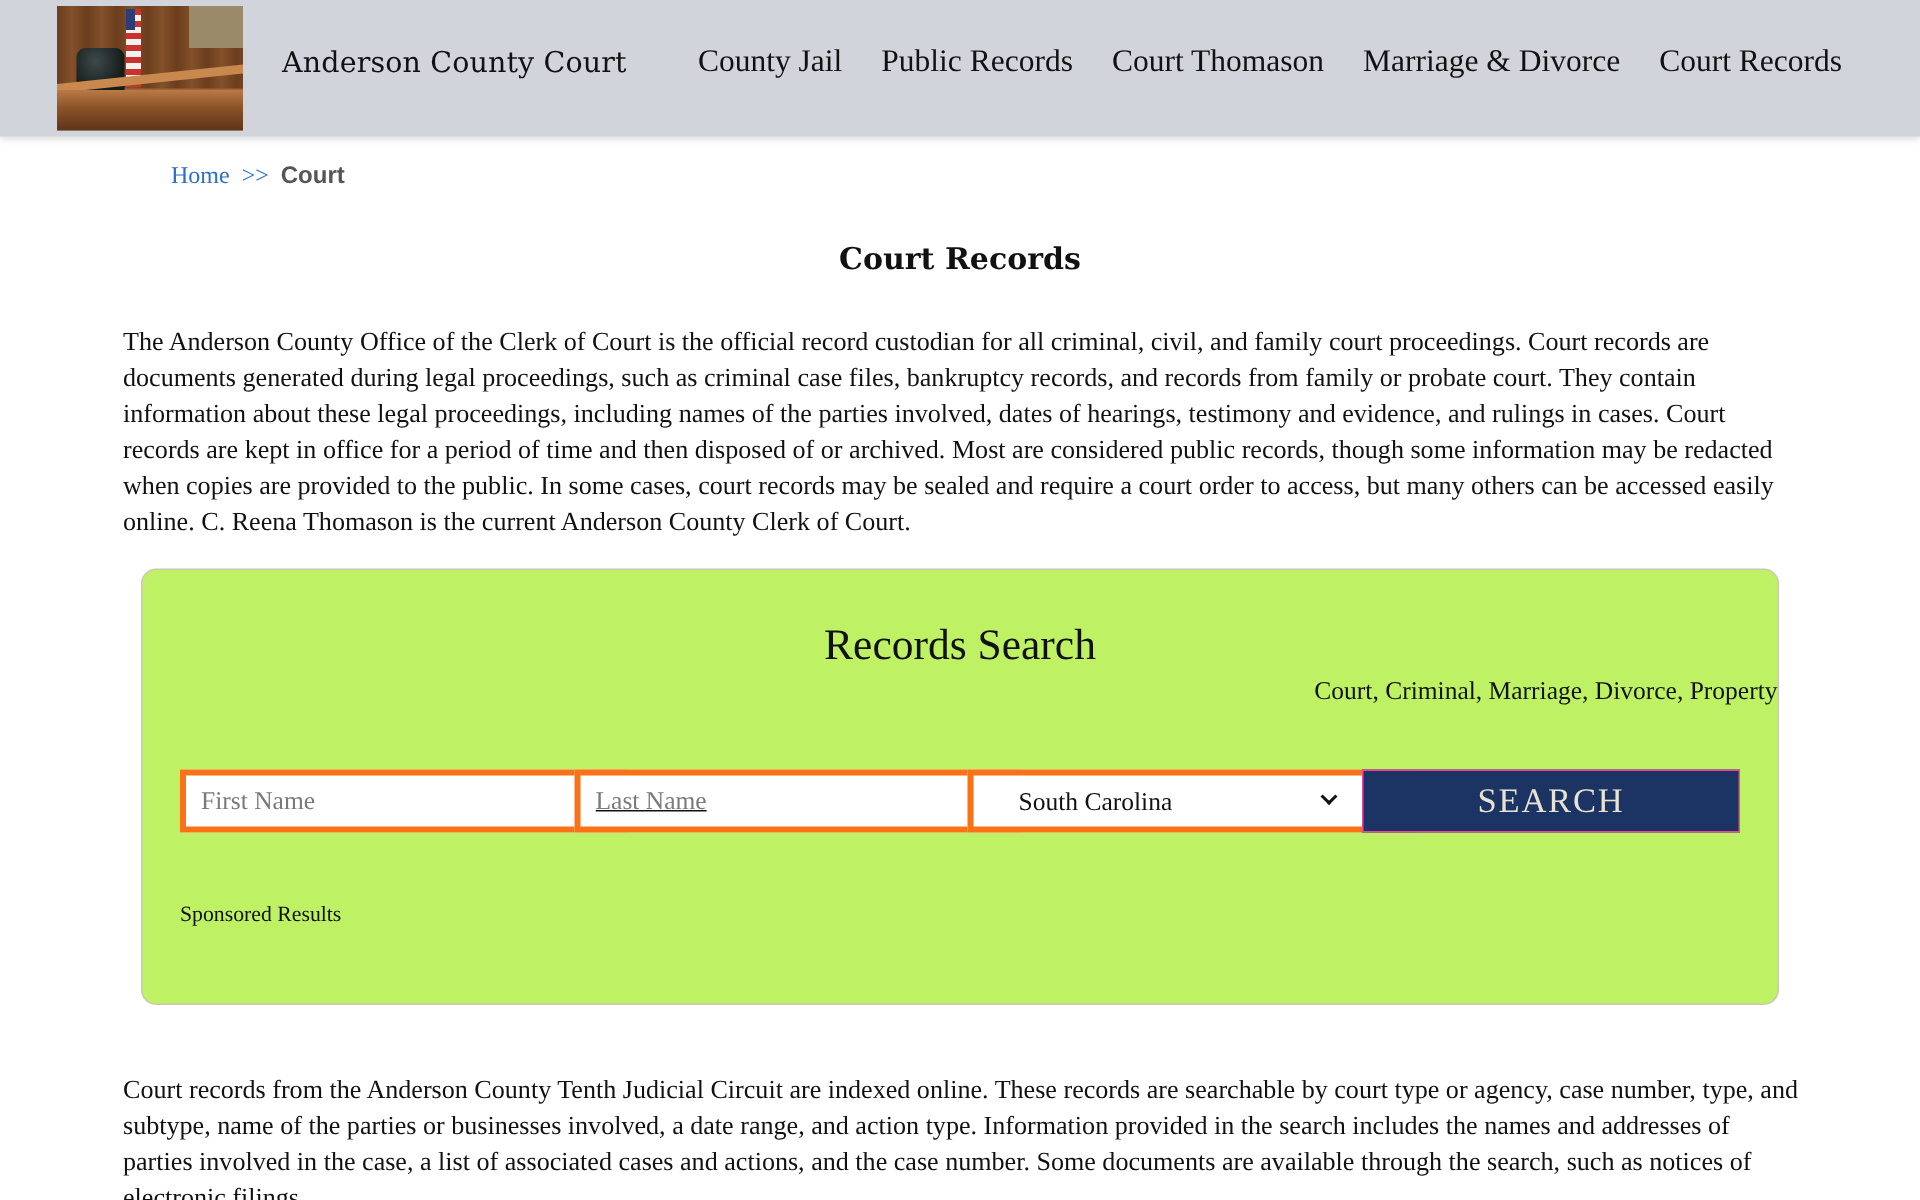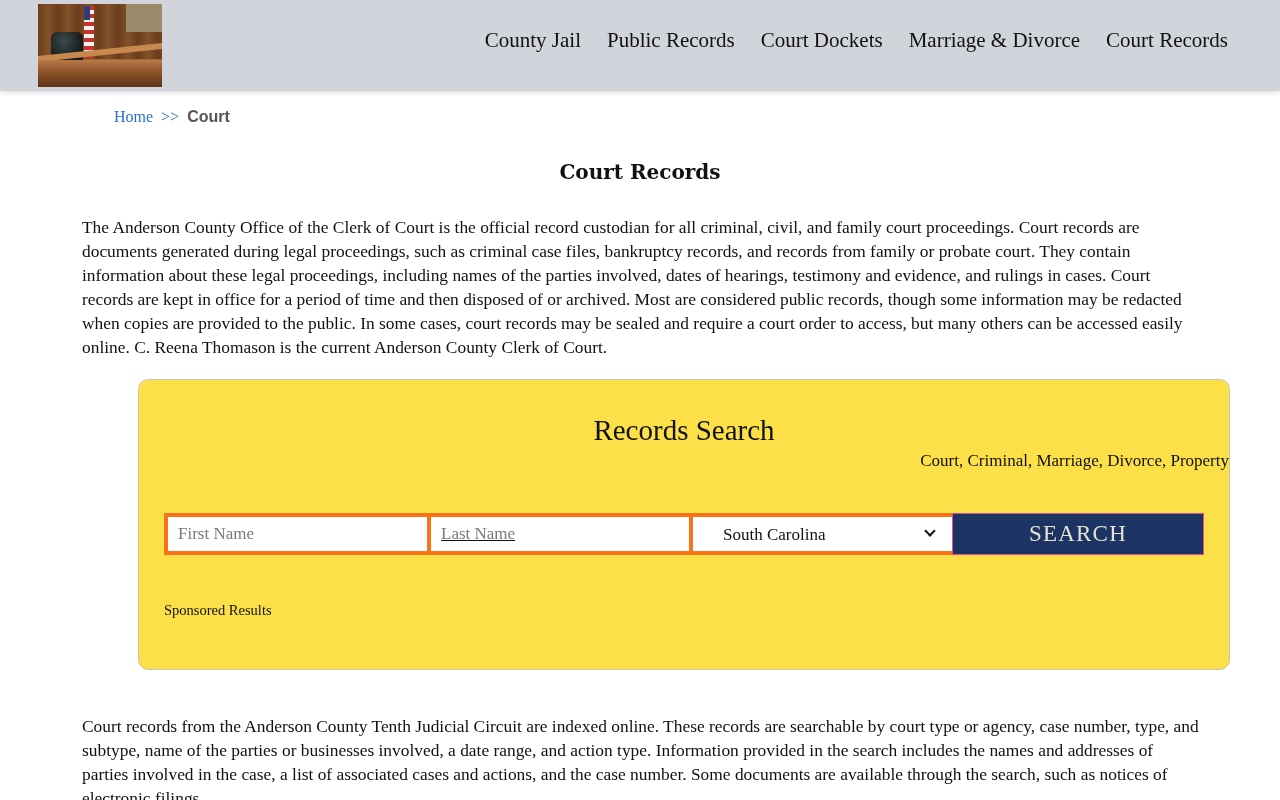--- a/index.html
+++ b/index.html
@@ -53,21 +53,21 @@
   .para {
     position: absolute; left: 82px; width: 1120px;
     font-family: "Liberation Serif", "DejaVu Serif", serif;
     font-size: 17.4px; line-height: 24px; color: #111;
   }
   .para1 { top: 215px; }
   .para2 { top: 714px; }
 
   .search-box {
     position: absolute; left: 94px; top: 379px; width: 1092px; height: 291px;
-    background: #fde047; border: 1px solid #cfc7b5; border-radius: 10px; margin-left: 44px;
+    background: #bef264; border: 1px solid #cfc7b5; border-radius: 10px;
   }
   .search-title {
     position: absolute; left: 0; top: 34px; width: 100%; text-align: center;
     font-family: "Liberation Serif", serif; font-size: 29px; color: #111;
   }
   .search-sub {
     position: absolute; left: 0; top: 71px; width: 100%; text-align: right;
     font-family: "Liberation Serif", serif; font-size: 17px; color: #111;
   }
   .field {
@@ -104,24 +104,25 @@
 <header class="header">
   <div class="logo-img">
     <div class="wall"></div>
     <div class="wall2"></div>
     <div class="flag"></div>
     <div class="flag-canton"></div>
     <div class="chair"></div>
     <div class="desk-top"></div>
     <div class="desk"></div>
   </div>
+  <div class="site-title">Anderson County Court</div>
   <nav class="nav">
     <a href="#">County Jail</a>
     <a href="#">Public Records</a>
-    <a href="#">Court Dockets</a>
+    <a href="#">Court Thomason</a>
     <a href="#">Marriage &amp; Divorce</a>
     <a href="#">Court Records</a>
   </nav>
 </header>
 
 <div class="breadcrumb">
   <a href="#" class="home">Home</a><span class="sep">&gt;&gt;</span><span class="current">Court</span>
 </div>
 
 <h1 class="page-title">Court Records</h1>

